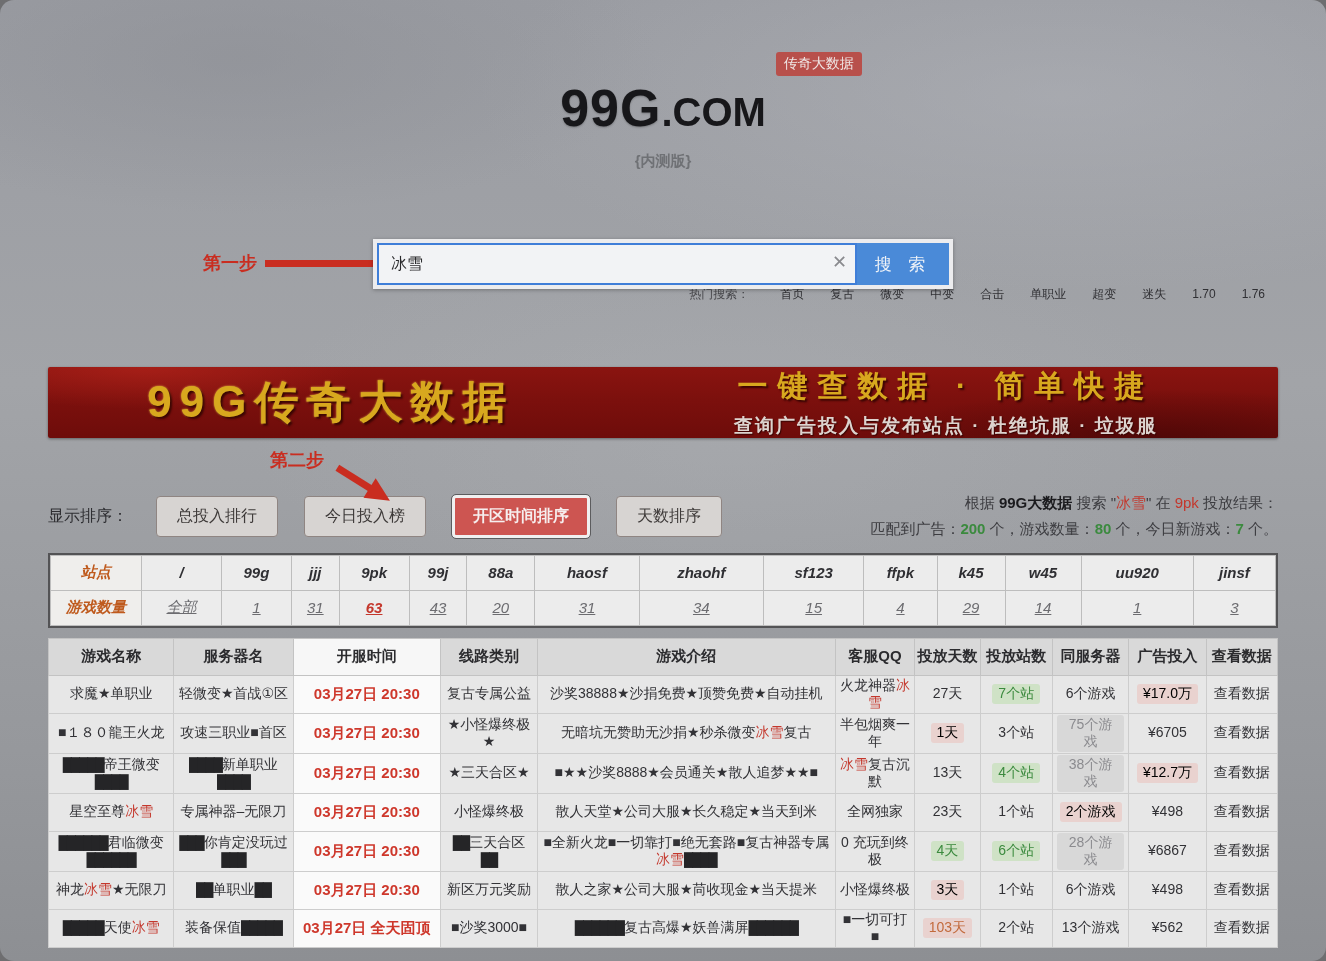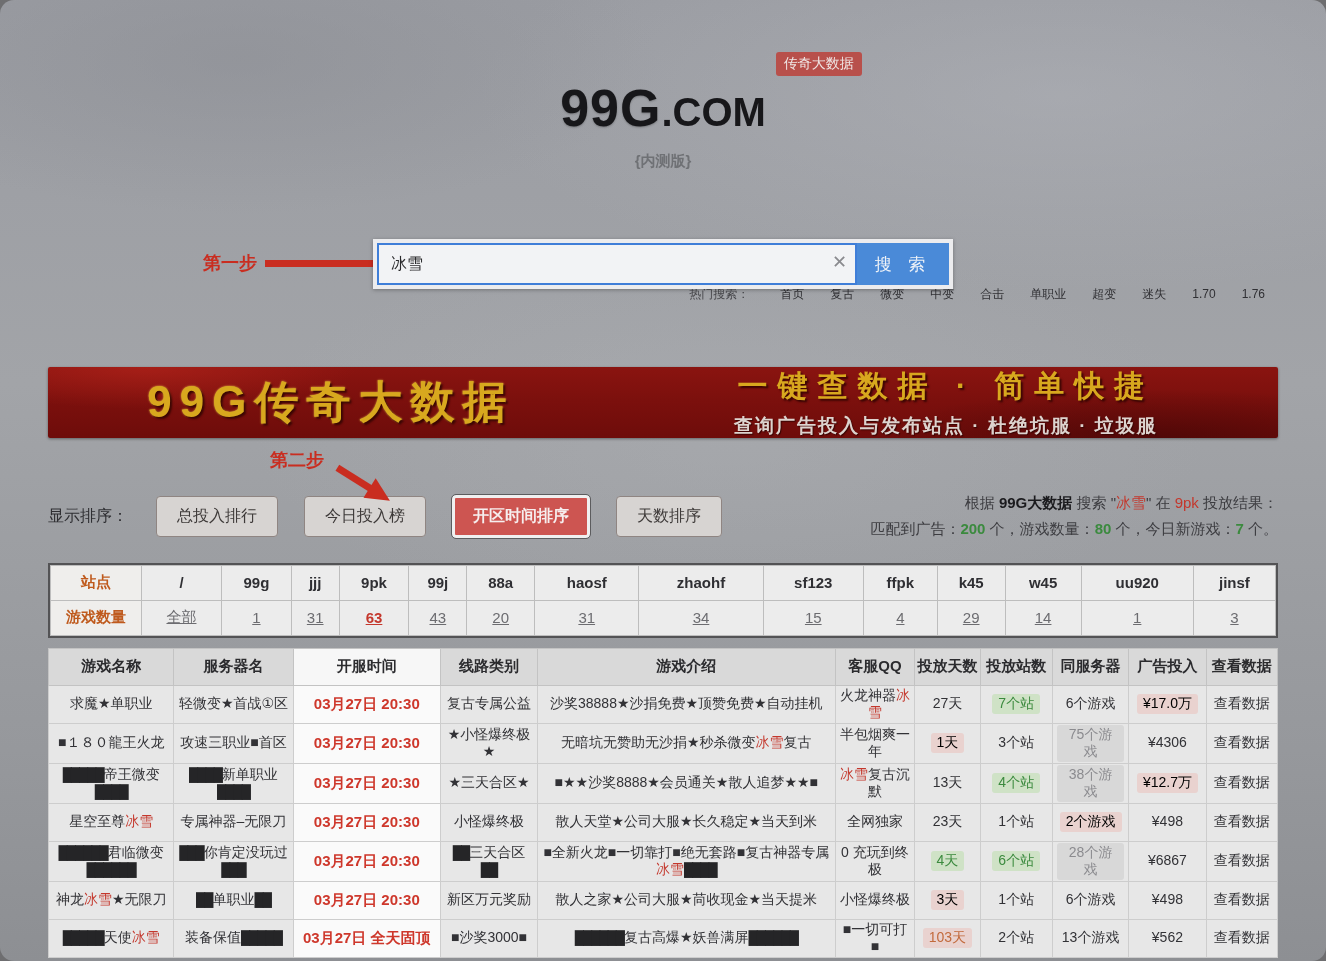--- a/index.html
+++ b/index.html
@@ -54,21 +54,21 @@
   .sort-left{display:flex;align-items:center;gap:28px;}
   .sort-label{font-size:16px;color:#2e2e32;}
   .sort-btn{padding:9px 20px;font-size:16px;color:#3e3a39;background:#d7d4d2;border:1px solid #8f8582;border-radius:4px;cursor:pointer;font-family:inherit;}
   .sort-btn.active{background:#cd5551;color:#f6eeee;font-weight:bold;border:3px solid #f0f0f0;outline:1px solid #5c5c5e;padding:8px 18px;}
   .result-text{text-align:right;font-size:15px;color:#3c3c40;line-height:1.75;}
   .seg-b{font-weight:bold;color:#1b1b1e;}
   .seg-red{color:#c4372c;}
   .seg-green{color:#3b8a3e;font-weight:bold;}
 
   
-  .sites-table-wrap{margin-top:20px;border:2px solid #535355;background:#ececec;}
+  .sites-table-wrap{margin-top:10px;border:2px solid #535355;background:#ececec;font-style:italic;}
   table{border-collapse:collapse;width:100%;}
   .sites-table td,.sites-table th{border:1px solid #bdbdbd;height:32px;text-align:center;font-size:15px;}
   .sites-table th{background:#efeeec;color:#bf5a1d;font-weight:bold;width:88px;}
   .sites-table td{background:#ececec;color:#2f2f33;font-weight:bold;}
   .sites-table .count-link{font-weight:normal;color:#6c6c70;text-decoration:underline;cursor:pointer;}
   .sites-table .count-link.hot{color:#c4372c;font-weight:bold;}
 
   
   .main-table-wrap{margin-top:10px;}
   .main-table th{background:#d9d9d9;border:1px solid #c3c3c3;height:34px;font-size:15px;color:#2b2b2e;font-weight:bold;text-align:center;}
@@ -233,21 +233,21 @@
             <tr>
               <td><span>■１８０龍王火龙</span></td>
               <td><span>攻速三职业■首区</span></td>
               <td><span>03月27日 20:30</span></td>
               <td><span>★小怪爆终极★</span></td>
               <td><span>无暗坑无赞助无沙捐★秒杀微变</span><span class="seg-red">冰雪</span><span>复古</span></td>
               <td><span>半包烟爽一年</span></td>
               <td><span class="b-pink">1天</span></td>
               <td><span>3个站</span></td>
               <td><span class="b-gray">75个游戏</span></td>
-              <td><span>¥4306</span></td>
+              <td><span>¥6705</span></td>
               <td><span class="view-link">查看数据</span></td>
             </tr>
             <tr>
               <td><span class="blk">█████</span><span>帝王微变</span><span class="blk">████</span></td>
               <td><span class="blk">████</span><span>新单职业</span><span class="blk">████</span></td>
               <td><span>03月27日 20:30</span></td>
               <td><span>★三天合区★</span></td>
               <td><span>■★★沙奖8888★会员通关★散人追梦★★■</span></td>
               <td><span class="seg-red">冰雪</span><span>复古沉默</span></td>
               <td><span>13天</span></td>

